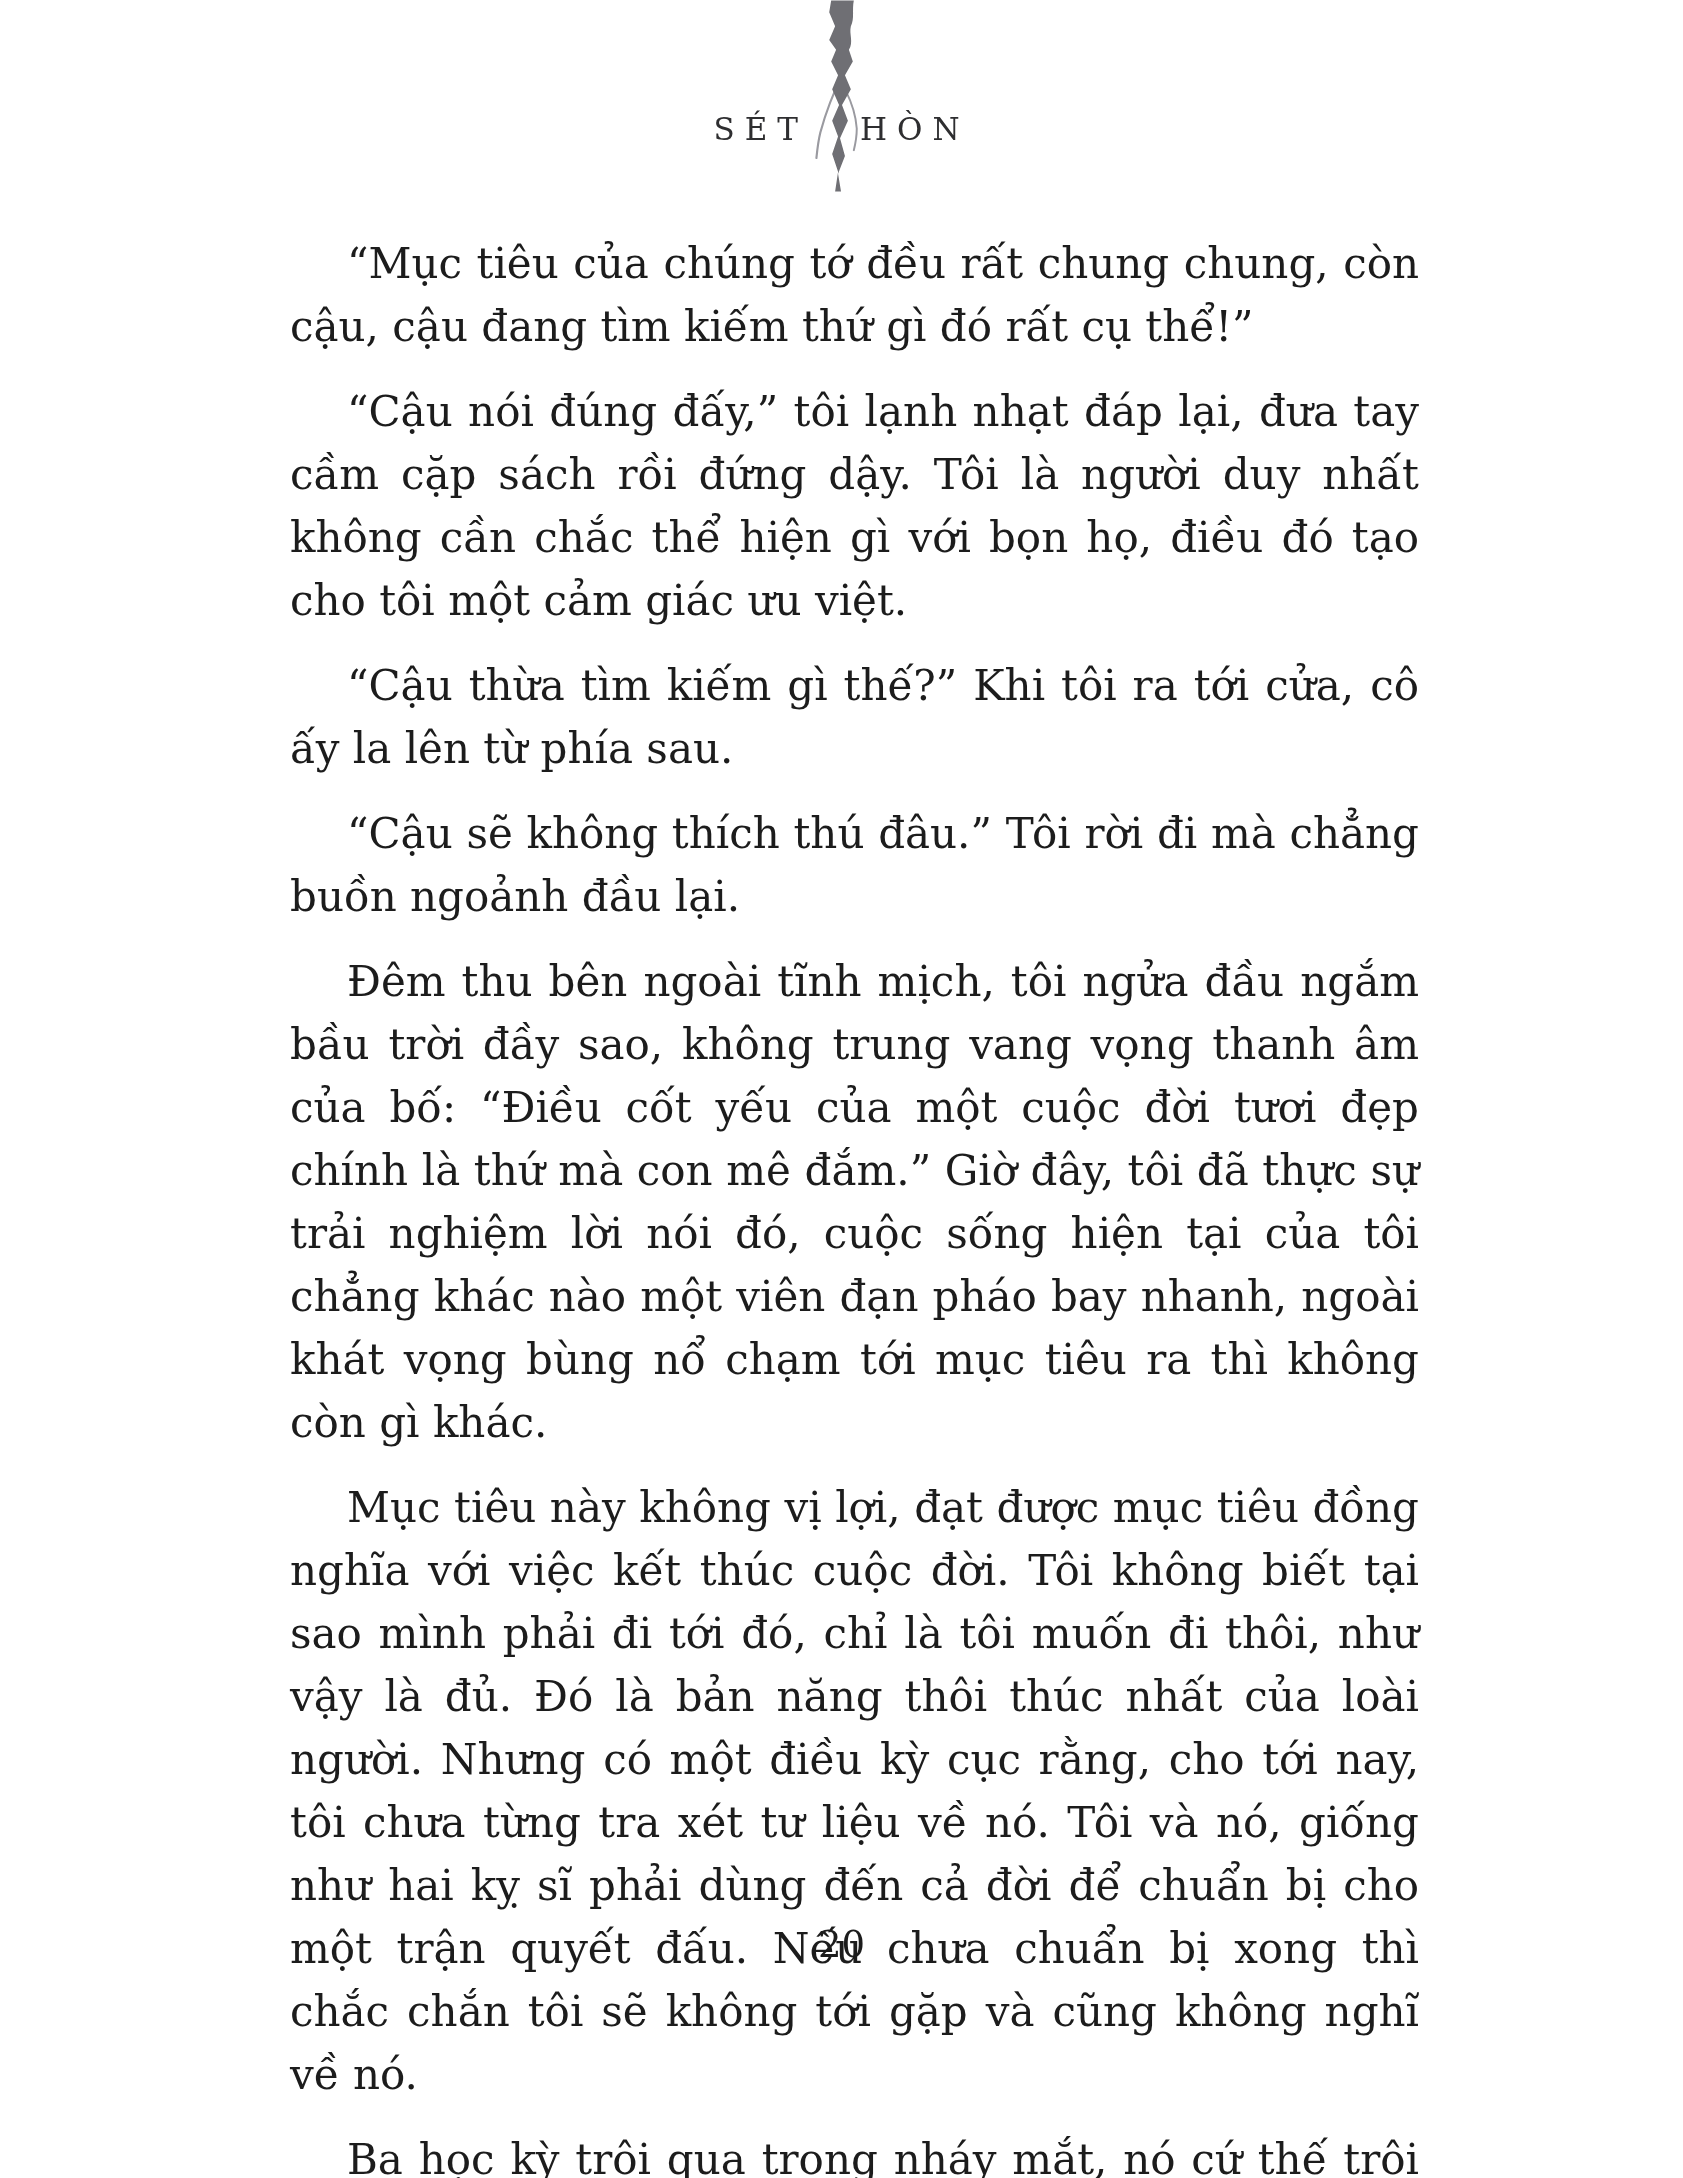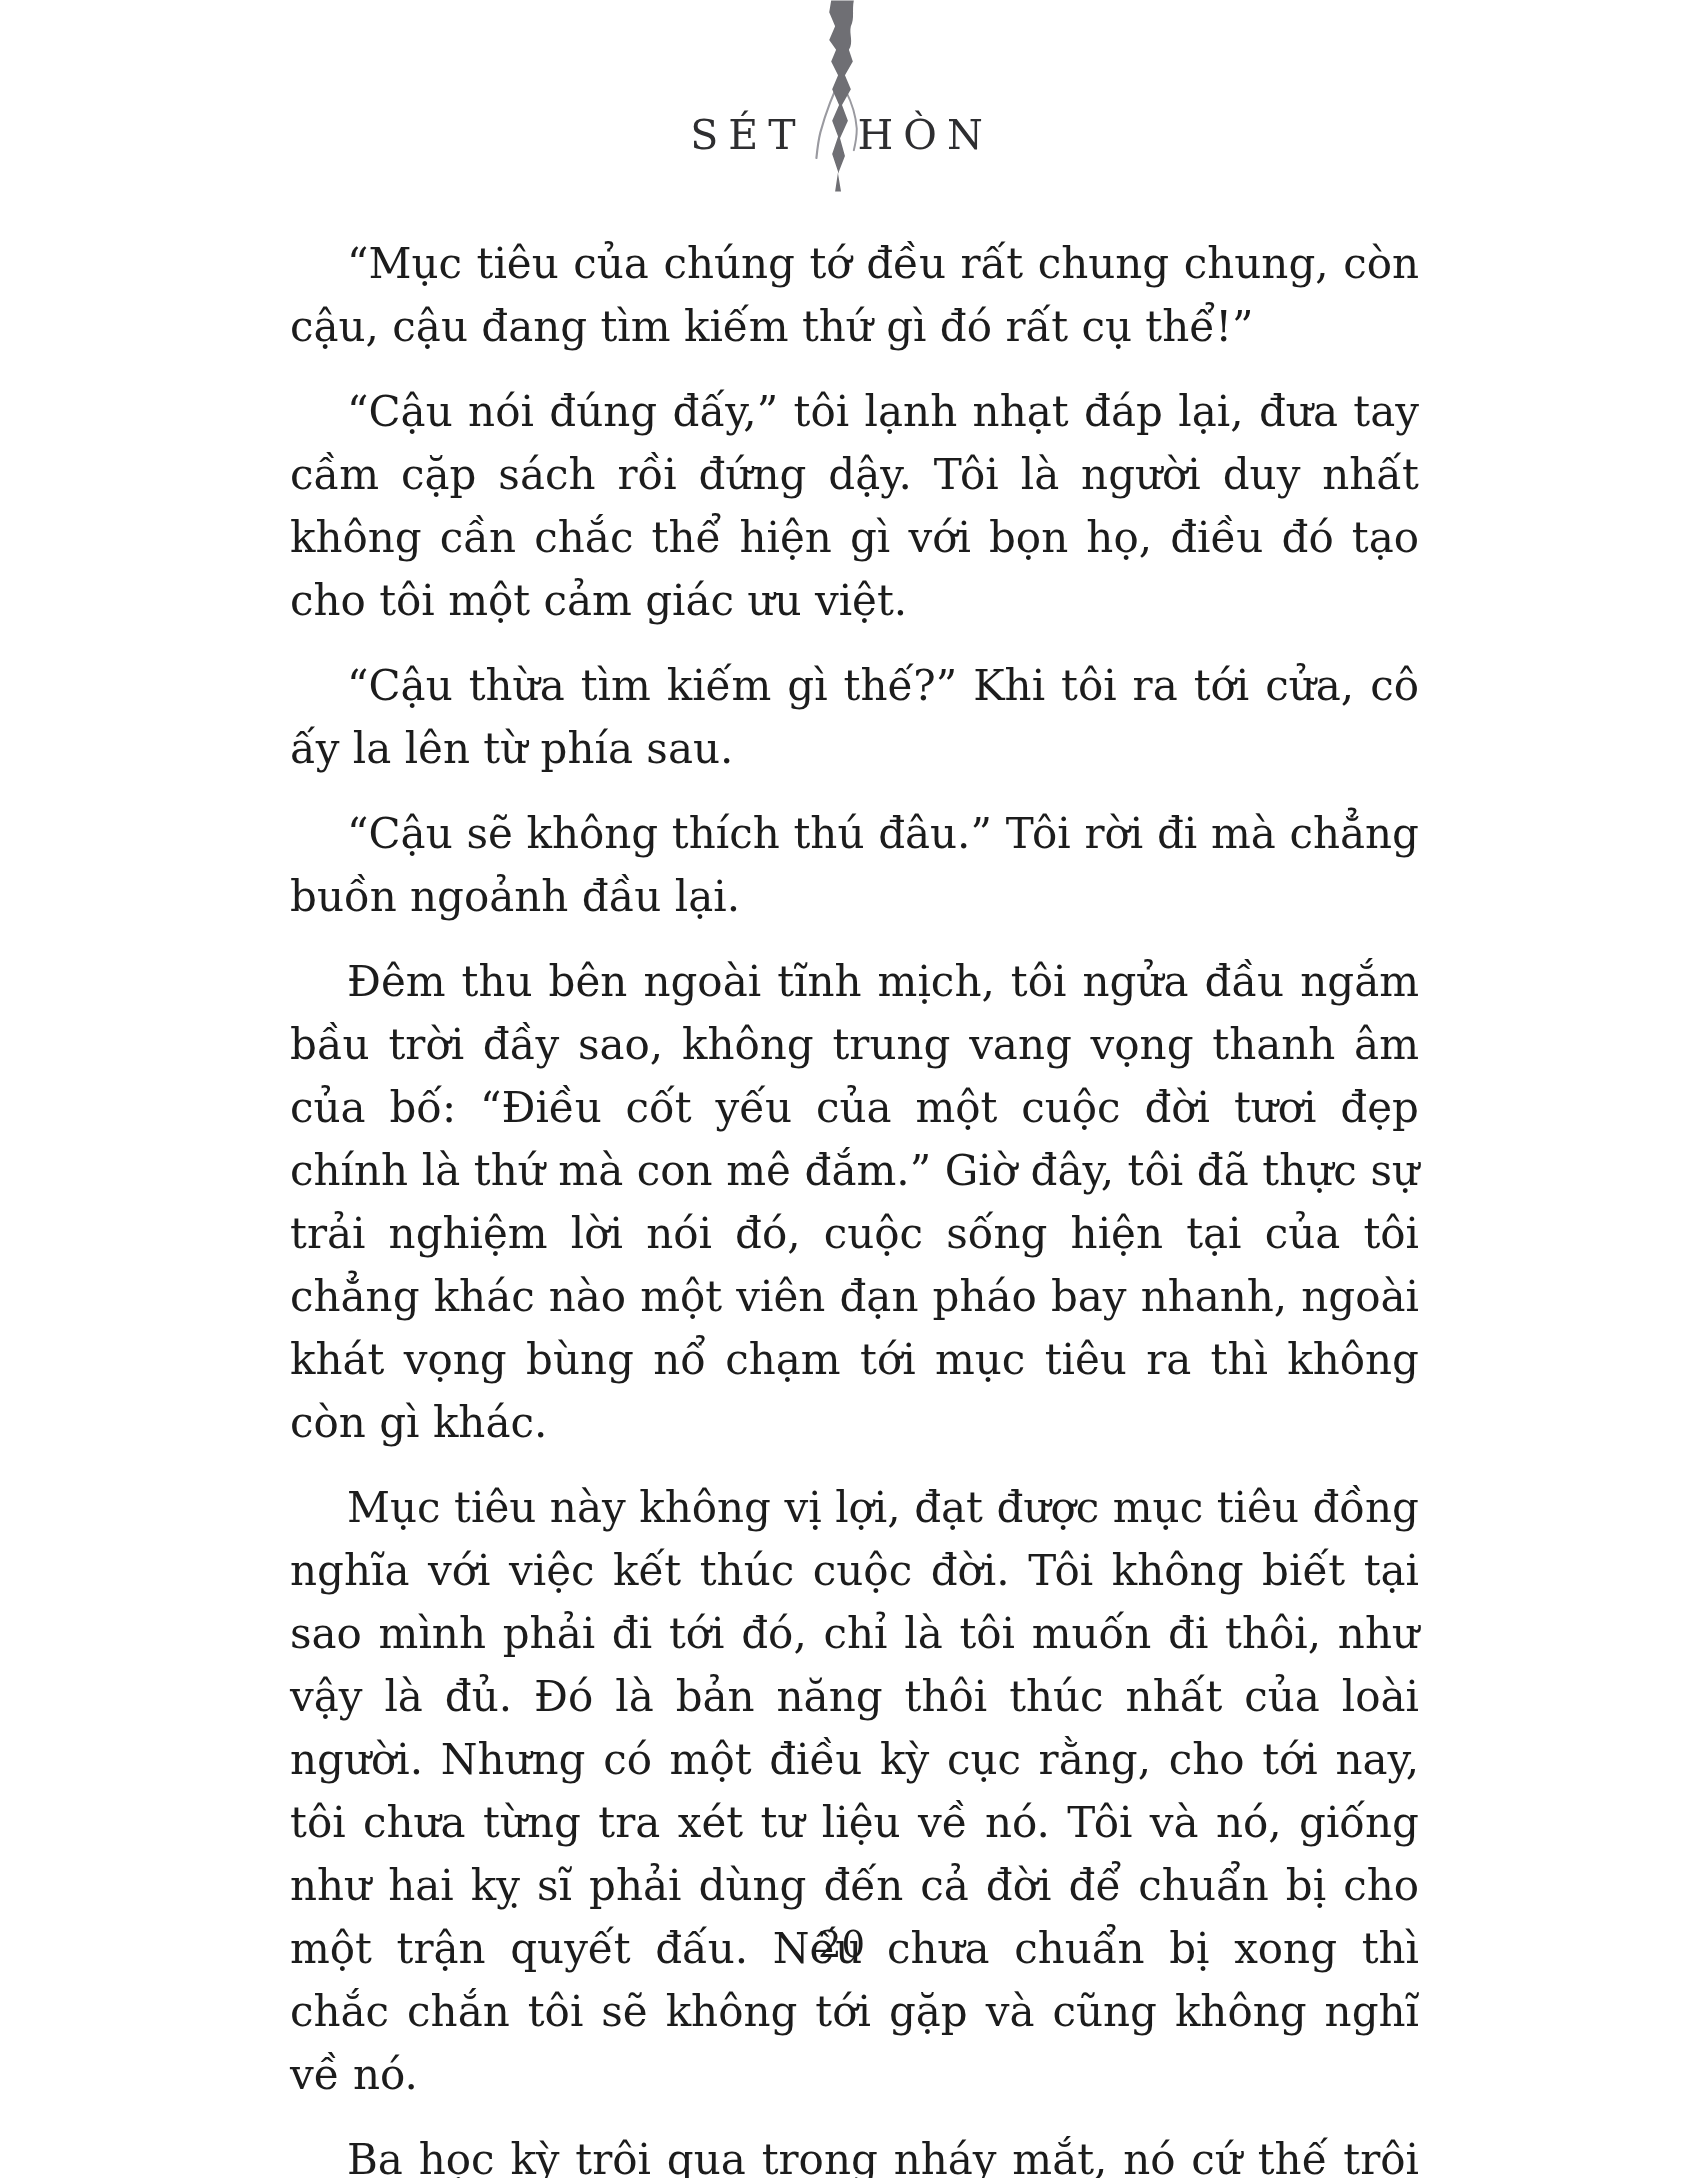--- a/index.html
+++ b/index.html
@@ -26,21 +26,21 @@
   .header-titles {
     position: absolute;
     top: 111px;
     left: 0;
     width: 100%;
     display: flex;
     justify-content: center;
     align-items: baseline;
   }
   .title-word {
-    font-size: 41px;
+    font-size: 31px;
     letter-spacing: 10px;
     color: #2e2e30;
     font-weight: 400;
   }
   .title-word.left  { margin-right: 28px; }
   .title-word.right { margin-left: 24px; }
   .bolt-svg {
     position: absolute;
     top: 0;
     left: 50%;

